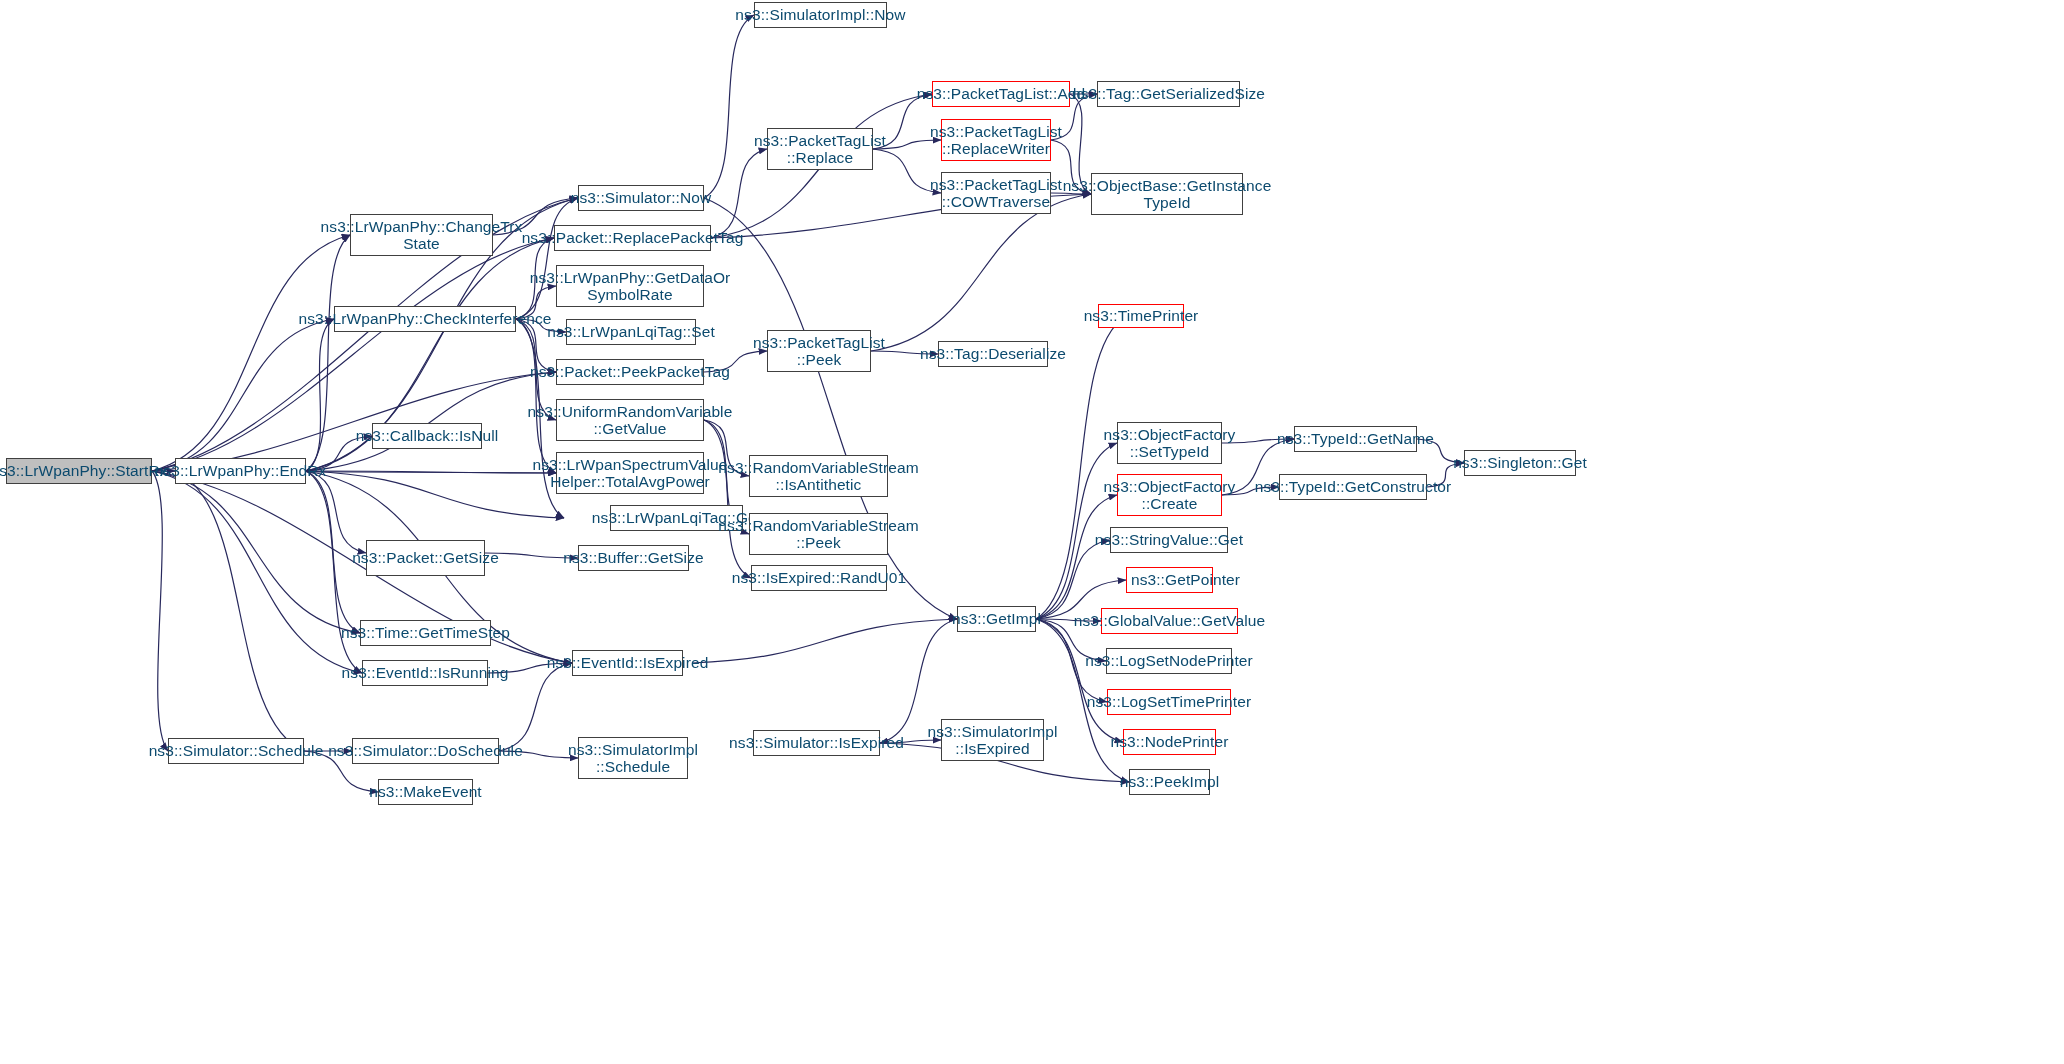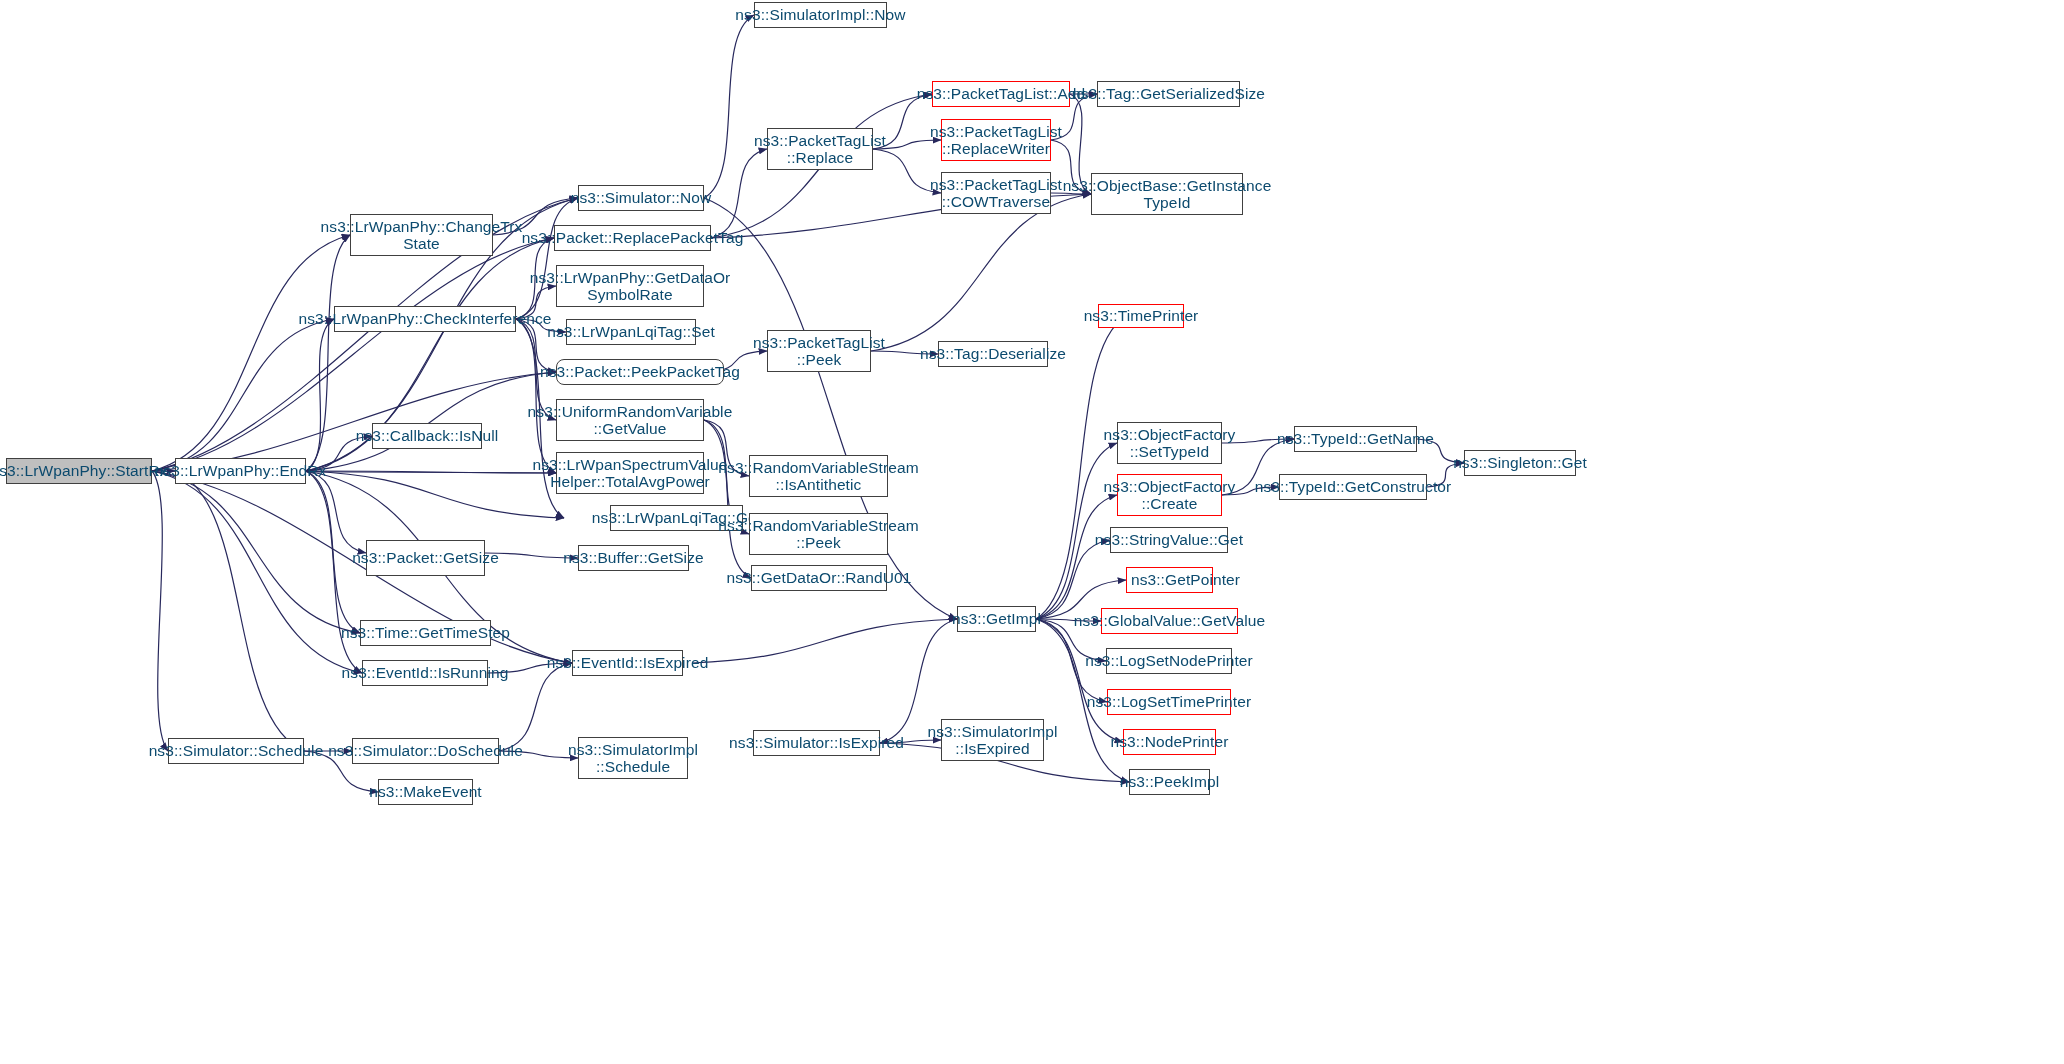--- a/index.html
+++ b/index.html
@@ -148,40 +148,40 @@
       <div class="node" style="left: 360px; top: 620px; width: 131px; height: 26px;"><span>ns3::Time::GetTimeStep</span></div>
       <div class="node" style="left: 362px; top: 660px; width: 126px; height: 26px;"><span>ns3::EventId::IsRunning</span></div>
       <div class="node" style="left: 168px; top: 738px; width: 136px; height: 26px;"><span>ns3::Simulator::Schedule</span></div>
       <div class="node" style="left: 352px; top: 738px; width: 147px; height: 26px;"><span>ns3::Simulator::DoSchedule</span></div>
       <div class="node" style="left: 378px; top: 779px; width: 95px; height: 26px;"><span>ns3::MakeEvent</span></div>
       <div class="node" style="left: 578px; top: 185px; width: 126px; height: 26px;"><span>ns3::Simulator::Now</span></div>
       <div class="node" style="left: 554px; top: 225px; width: 157px; height: 26px;"><span>ns3::Packet::ReplacePacketTag</span></div>
       <div class="node" style="left: 556px; top: 265px; width: 148px; height: 42px;"><span>ns3::LrWpanPhy::GetDataOr
 SymbolRate</span></div>
       <div class="node" style="left: 566px; top: 319px; width: 130px; height: 26px;"><span>ns3::LrWpanLqiTag::Set</span></div>
-      <div class="node" style="left: 556px; top: 359px; width: 168px; height: 26px; border-radius: 8px;"><span>ns3::Packet::PeekPacketTag</span></div>
+      <div class="node" style="left: 556px; top: 359px; width: 148px; height: 26px;"><span>ns3::Packet::PeekPacketTag</span></div>
       <div class="node" style="left: 556px; top: 399px; width: 148px; height: 42px;"><span>ns3::UniformRandomVariable
 ::GetValue</span></div>
       <div class="node" style="left: 556px; top: 452px; width: 148px; height: 42px;"><span>ns3::LrWpanSpectrumValue
 Helper::TotalAvgPower</span></div>
       <div class="node" style="left: 564px; top: 505px; width: 133px; height: 26px; margin-left: 46px;"><span>ns3::LrWpanLqiTag::Get</span></div>
       <div class="node" style="left: 578px; top: 545px; width: 111px; height: 26px;"><span>ns3::Buffer::GetSize</span></div>
       <div class="node" style="left: 572px; top: 650px; width: 111px; height: 26px;"><span>ns3::EventId::IsExpired</span></div>
       <div class="node" style="left: 578px; top: 737px; width: 110px; height: 42px;"><span>ns3::SimulatorImpl
 ::Schedule</span></div>
       <div class="node" style="left: 754px; top: 2px; width: 133px; height: 26px;"><span>ns3::SimulatorImpl::Now</span></div>
       <div class="node" style="left: 767px; top: 128px; width: 106px; height: 42px;"><span>ns3::PacketTagList
 ::Replace</span></div>
       <div class="node" style="left: 767px; top: 330px; width: 104px; height: 42px;"><span>ns3::PacketTagList
 ::Peek</span></div>
       <div class="node" style="left: 749px; top: 455px; width: 139px; height: 42px;"><span>ns3::RandomVariableStream
 ::IsAntithetic</span></div>
       <div class="node" style="left: 749px; top: 513px; width: 139px; height: 42px;"><span>ns3::RandomVariableStream
 ::Peek</span></div>
-      <div class="node" style="left: 751px; top: 565px; width: 136px; height: 26px;"><span>ns3::GetDataOr::RandU01</span></div>
+      <div class="node" style="left: 751px; top: 565px; width: 136px; height: 26px;"><span>ns3::IsExpired::RandU01</span></div>
       <div class="node" style="left: 753px; top: 730px; width: 127px; height: 26px;"><span>ns3::Simulator::IsExpired</span></div>
       <div class="node red" style="left: 932px; top: 81px; width: 138px; height: 26px;"><span>ns3::PacketTagList::Add</span></div>
       <div class="node red" style="left: 941px; top: 119px; width: 110px; height: 42px;"><span>ns3::PacketTagList
 ::ReplaceWriter</span></div>
       <div class="node" style="left: 941px; top: 172px; width: 110px; height: 42px;"><span>ns3::PacketTagList
 ::COWTraverse</span></div>
       <div class="node" style="left: 938px; top: 341px; width: 110px; height: 26px;"><span>ns3::Tag::Deserialize</span></div>
       <div class="node" style="left: 941px; top: 719px; width: 103px; height: 42px;"><span>ns3::SimulatorImpl
 ::IsExpired</span></div>
       <div class="node" style="left: 957px; top: 606px; width: 79px; height: 26px;"><span>ns3::GetImpl</span></div>

